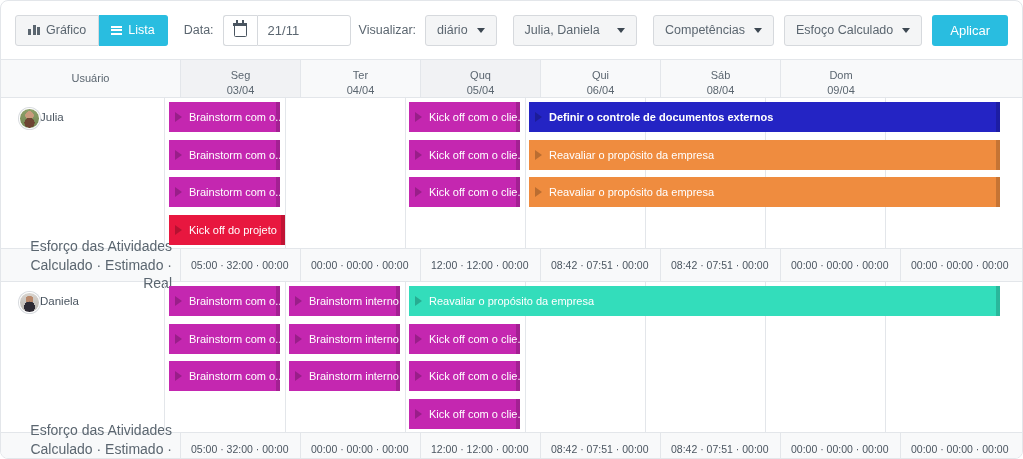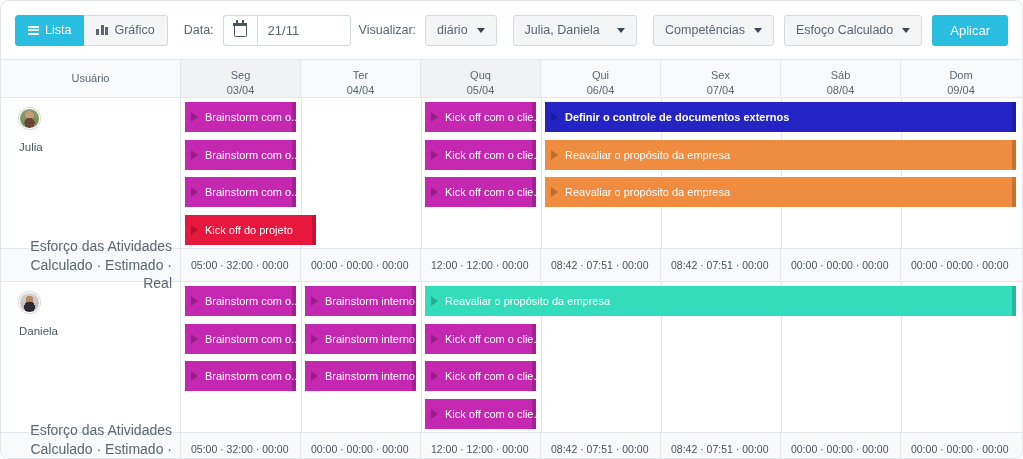--- a/index.html
+++ b/index.html
@@ -115,23 +115,23 @@
     font-size: 11px; color: #5b6670; line-height: 1.3;
     border-right: 1px solid #e3e6ea;
   }
   .hcell.user { width: 180px; justify-content: center; }
   .hcell.day  { width: 120px; }
   .hcell.day.shade { background: #f1f2f4; }
   .hcell:last-child { border-right: none; }
 
   .urow { position: relative; display: flex; }
   .ucell-user {
-    width: 180px; border-right: 1px solid #e3e6ea;
+    width: 164px; border-right: 1px solid #e3e6ea;
     padding: 10px 0 0 18px;
-    display: flex; align-items: flex-start; gap: 9px; flex-direction: column;
+    display: flex; align-items: flex-start; 
   }
   .avatar {
     width: 21px; height: 21px; border-radius: 50%;
     border: 1.5px solid #fff;
     box-shadow: 0 0 0 1px #d8dbdf;
     overflow: hidden; position: relative; flex: none;
     background: #7d8a6b;
   }
   .avatar.a1 { background:
      radial-gradient(circle at 50% 72%, #6d4433 0 30%, transparent 31%),
@@ -195,32 +195,32 @@
   .ecell:last-child { border-right: none; }
 </style>
 </head>
 <body>
 
 <div class="app">
 
   <div class="toolbar">
 
     <div class="btn-group">
-      <div class="btn active">
-        <span class="ico-list"></span>
-        <span>Lista</span>
-      </div>
       <div class="btn">
         <span class="ico-chart">
             <i></i>
             <i></i>
             <i></i>
           </span>
         <span>Gráfico</span>
       </div>
+      <div class="btn active">
+        <span class="ico-list"></span>
+        <span>Lista</span>
+      </div>
     </div>
 
     <span class="tb-label">Data:</span>
     <div class="date-wrap">
       <div class="date-icon-box">
         <span class="ico-cal"></span>
       </div>
       <input class="date-input" type="text" value="21/11" style="">
     </div>
 
@@ -265,24 +265,20 @@
           <span>Ter</span>
           <span>04/04</span>
         </div>
         <div class="hcell day shade">
           <span>Quq</span>
           <span>05/04</span>
         </div>
         <div class="hcell day">
           <span>Qui</span>
           <span>06/04</span>
-        </div>
-        <div class="hcell day">
-          <span>Sex</span>
-          <span>07/04</span>
         </div>
         <div class="hcell day">
           <span>Sáb</span>
           <span>08/04</span>
         </div>
         <div class="hcell day">
           <span>Dom</span>
           <span>09/04</span>
         </div>
       </div>
@@ -305,21 +301,21 @@
             <div class="colsep" style="left: 720px;"></div>
             <div class="ev magenta" style="left: 4px; width: 111px; top: 4px;">
               <span>Brainstorm com o...</span>
             </div>
             <div class="ev magenta" style="left: 4px; width: 111px; top: 41.5px;">
               <span>Brainstorm com o...</span>
             </div>
             <div class="ev magenta" style="left: 4px; width: 111px; top: 79px;">
               <span>Brainstorm com o...</span>
             </div>
-            <div class="ev crimson" style="left: 4px; width: 131px; top: 116.5px;">
+            <div class="ev crimson" style="left: 4px; width: 116px; top: 116.5px;">
               <span>Kick off do projeto</span>
             </div>
             <div class="ev magenta" style="left: 244px; width: 111px; top: 4px;">
               <span>Kick off com o clie...</span>
             </div>
             <div class="ev magenta" style="left: 244px; width: 111px; top: 41.5px;">
               <span>Kick off com o clie...</span>
             </div>
             <div class="ev magenta" style="left: 244px; width: 111px; top: 79px;">
               <span>Kick off com o clie...</span>

